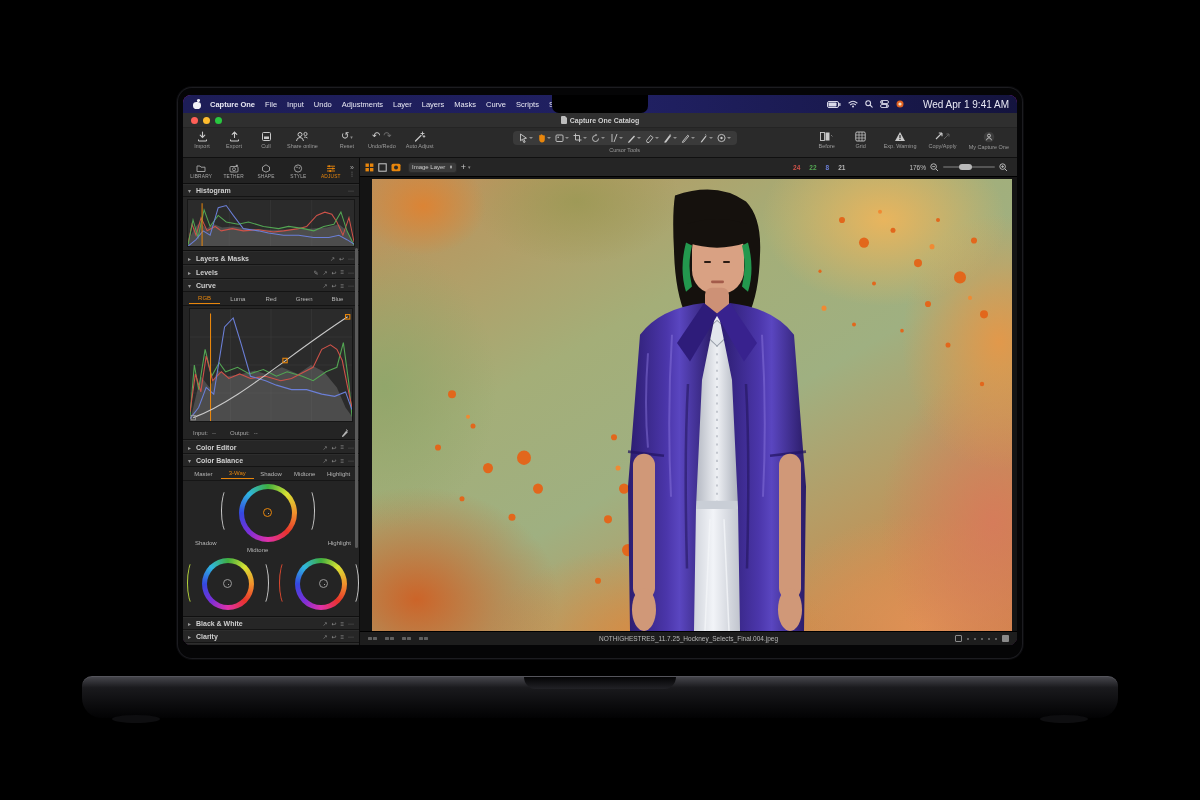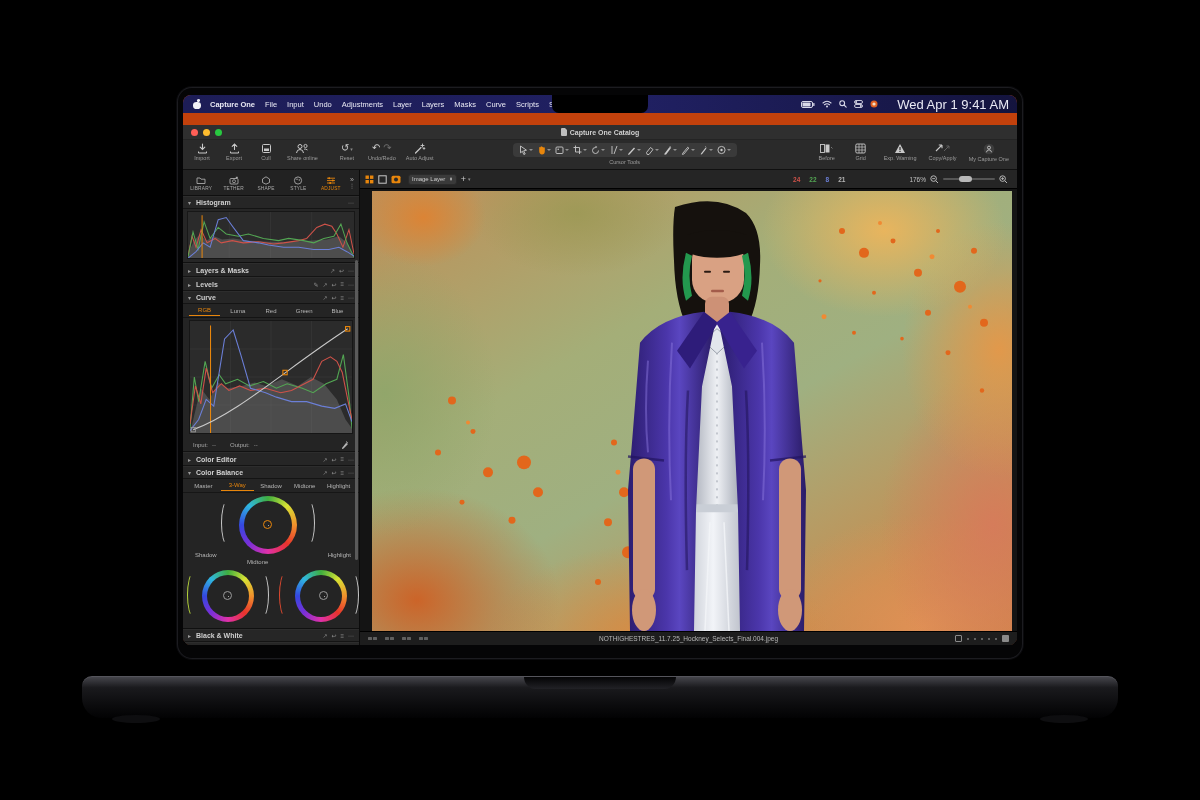--- a/index.html
+++ b/index.html
@@ -5,21 +5,21 @@
   * { margin:0; padding:0; box-sizing:border-box; }
   html,body { width:1200px; height:800px; background:#000; overflow:hidden;
     font-family:"Liberation Sans", sans-serif; -webkit-font-smoothing:antialiased; }
   .stage { position:relative; width:1200px; height:800px; background:#000; }
 
   
   .laptop-screen { position:absolute; left:178px; top:88px; width:844px; height:570px;
     background:#050506; border-radius:14px; box-shadow:0 0 0 1px #1c1c20, 0 0 0 2px #0a0a0c;
     padding:7px 5px 13px 5px; }
   .screen-content { position:relative; width:100%; height:100%; border-radius:8px;
-    overflow:hidden; background:#c2410c; display:flex; flex-direction:column;gap:12px; }
+    overflow:hidden; background:#a21caf; display:flex; flex-direction:column; }
   .laptop-base { position:absolute; left:82px; top:676px; width:1036px; height:42px;
     border-radius:10px 10px 20px 20px;
     background:linear-gradient(#45454b, #1a1a1d 26%, #0b0b0d 70%, #020203);
     border-top:1px solid #55555c; }
   .base-notch { position:absolute; left:50%; top:0; transform:translateX(-50%);
     width:152px; height:12px; background:linear-gradient(#040405,#222226);
     border-radius:0 0 12px 12px; }
   .base-foot { position:absolute; bottom:-5px; width:48px; height:8px; border-radius:50%;
     background:#0e0e10; }
   .base-foot.left { left:30px; } .base-foot.right { right:30px; }
@@ -32,21 +32,21 @@
   .menubar .app-name { font-weight:bold; }
   .apple-logo { position:relative; width:8px; height:9px; margin:0 4px 0 2px; }
   .apple-logo::before { content:""; position:absolute; left:0; top:2px; width:8px; height:7px;
     background:#f2f2f6; border-radius:45% 45% 48% 48%; }
   .apple-logo::after { content:""; position:absolute; left:3.5px; top:-1px; width:2.5px; height:3px;
     background:#f2f2f6; border-radius:60% 40% 60% 40%; transform:rotate(20deg); }
   .camera-notch { position:absolute; left:50%; top:0; transform:translateX(-50%);
     width:96px; height:18px; background:#000; border-radius:0 0 7px 7px; }
   .menubar-right { margin-left:auto; display:flex; align-items:center; gap:7px; }
   .mb-ico { display:flex; align-items:center; }
-  .clock { white-space:nowrap; font-size:13px;margin-left:12px; }
+  .clock { white-space:nowrap; font-size:10px;margin-left:12px; }
 
   
   .window { flex:1; display:flex; flex-direction:column; min-height:0; background:#222; }
   .titlebar { position:relative; flex:0 0 15px; background:#2f2f2f; border-bottom:1px solid #242424;
     display:flex; align-items:center; justify-content:center; }
   .traffic { position:absolute; left:8px; top:4px; display:flex; gap:5px; }
   .traffic span { width:7px; height:7px; border-radius:50%; }
   .tl-red{background:#ff5f57;} .tl-yellow{background:#febc2e;} .tl-green{background:#28c840;}
   .win-title { display:flex; align-items:center; gap:3px; font-size:7px; font-weight:bold; color:#cfcfcf; }
   .doc-ico { width:6px; height:8px; background:#bdbdbd; border-radius:1px; position:relative; }

